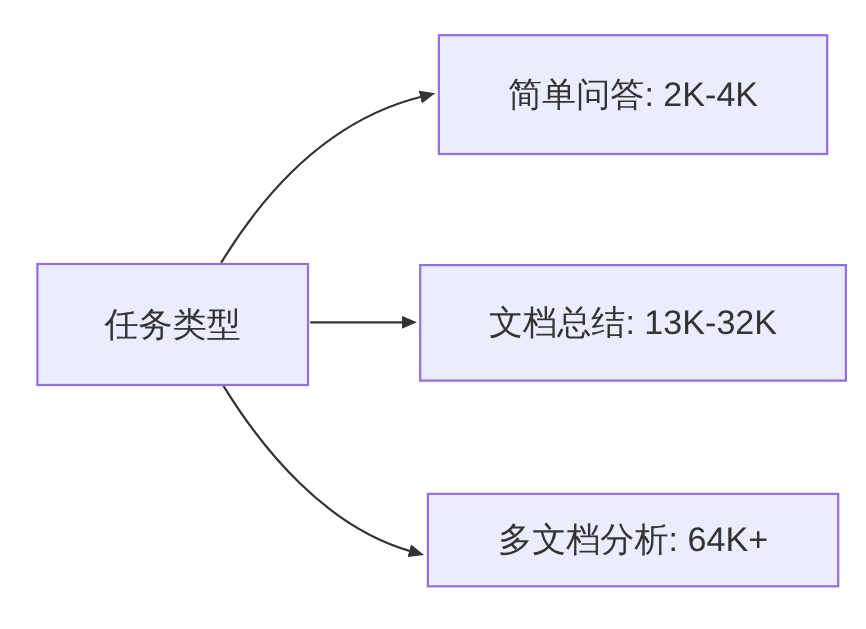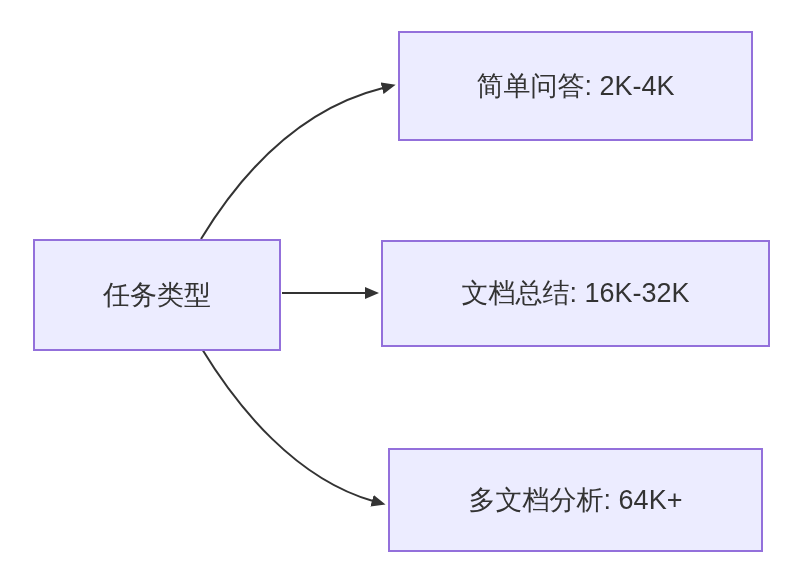--- a/index.html
+++ b/index.html
@@ -32,27 +32,27 @@
   .arrowhead { fill: var(--edge-color); }
   .node {
     position: absolute;
     background: var(--node-fill);
     border: 2px solid var(--node-border);
     color: var(--text-color);
     display: flex;
     align-items: center;
     justify-content: center;
     text-align: right;
-    font-size: 27px;
+    font-size: 31px;
     line-height: 1.2;
   }
   .node-root   { left: 33px;  top: 239px; width: 248px; height: 112px; }
   .node-top    { left: 398px; top: 31px;  width: 355px; height: 110px; }
   .node-middle { left: 381px; top: 240px; width: 389px; height: 107px; }
-  .node-bottom { left: 388px; top: 448px; width: 375px; height: 104px; }
+  .node-bottom { left: 388px; top: 448px; width: 375px; height: 86px; }
 </style>
 </head>
 <body>
 
 <div class="canvas">
 
   <svg class="edges-layer" viewBox="0 0 787 572" xmlns="http://www.w3.org/2000/svg">
     <defs>
       <marker id="arrowhead" markerUnits="userSpaceOnUse" markerWidth="15" markerHeight="12" refX="1" refY="6" orient="auto">
         <path class="arrowhead" d="M0,0 L14,6 L0,12 Z"></path>
@@ -65,20 +65,20 @@
 
   <div class="node node-root">
     <span>任务类型</span>
   </div>
 
   <div class="node node-top">
     <span>简单问答: 2K-4K</span>
   </div>
 
   <div class="node node-middle">
-    <span>文档总结: 16K-32K</span>
+    <span>文档总结: 13K-32K</span>
   </div>
 
   <div class="node node-bottom">
     <span>多文档分析: 64K+</span>
   </div>
 
 </div>
 
 </body></html>

